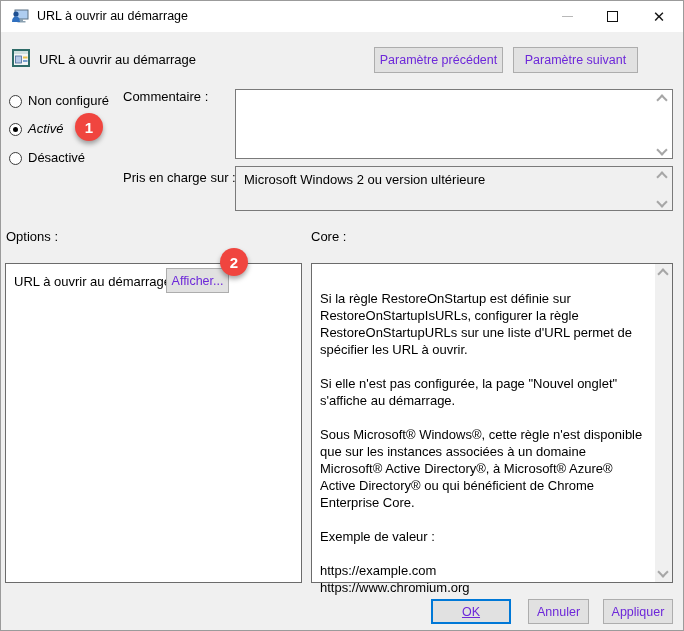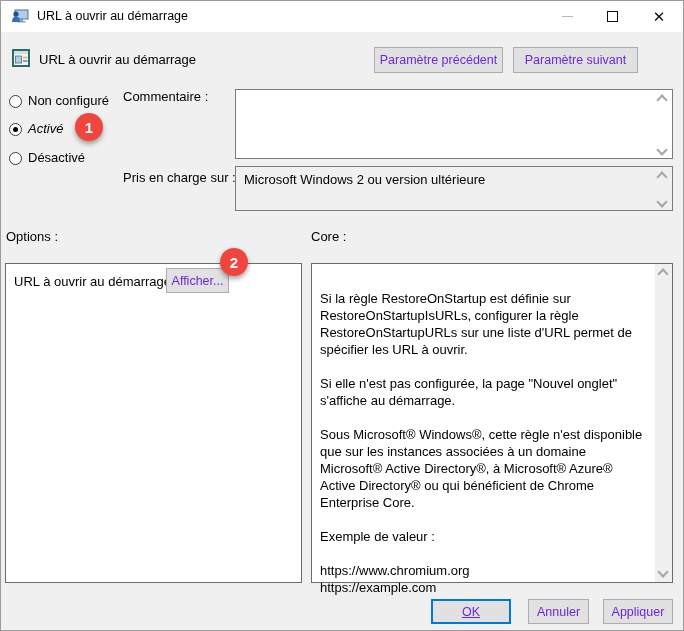--- a/index.html
+++ b/index.html
@@ -194,22 +194,22 @@
     <span id="options-row-label">URL à ouvrir au démarrage</span>
     <button id="btn-show" class="btn">Afficher...</button>
   </div>
 
   <div id="help-panel">
     <div id="help-text">
       <div class="para">Si la règle RestoreOnStartup est définie sur RestoreOnStartupIsURLs, configurer la règle RestoreOnStartupURLs sur une liste d'URL permet de spécifier les URL à ouvrir.</div>
       <div class="para">Si elle n'est pas configurée, la page "Nouvel onglet" s'affiche au démarrage.</div>
       <div class="para">Sous Microsoft® Windows®, cette règle n'est disponible que sur les instances associées à un domaine Microsoft® Active Directory®, à Microsoft® Azure® Active Directory® ou qui bénéficient de Chrome Enterprise Core.</div>
       <div class="para">Exemple de valeur :</div>
+      <div class="line">https://example.com</div>
       <div class="line">https://www.chromium.org</div>
-      <div class="line">https://example.com</div>
     </div>
     <div id="help-scrollbar">
       <div class="sb-btn sb-up">
           <span class="chev chev-up"></span>
         </div>
       <div class="sb-btn sb-down">
           <span class="chev chev-down"></span>
         </div>
     </div>
   </div>

